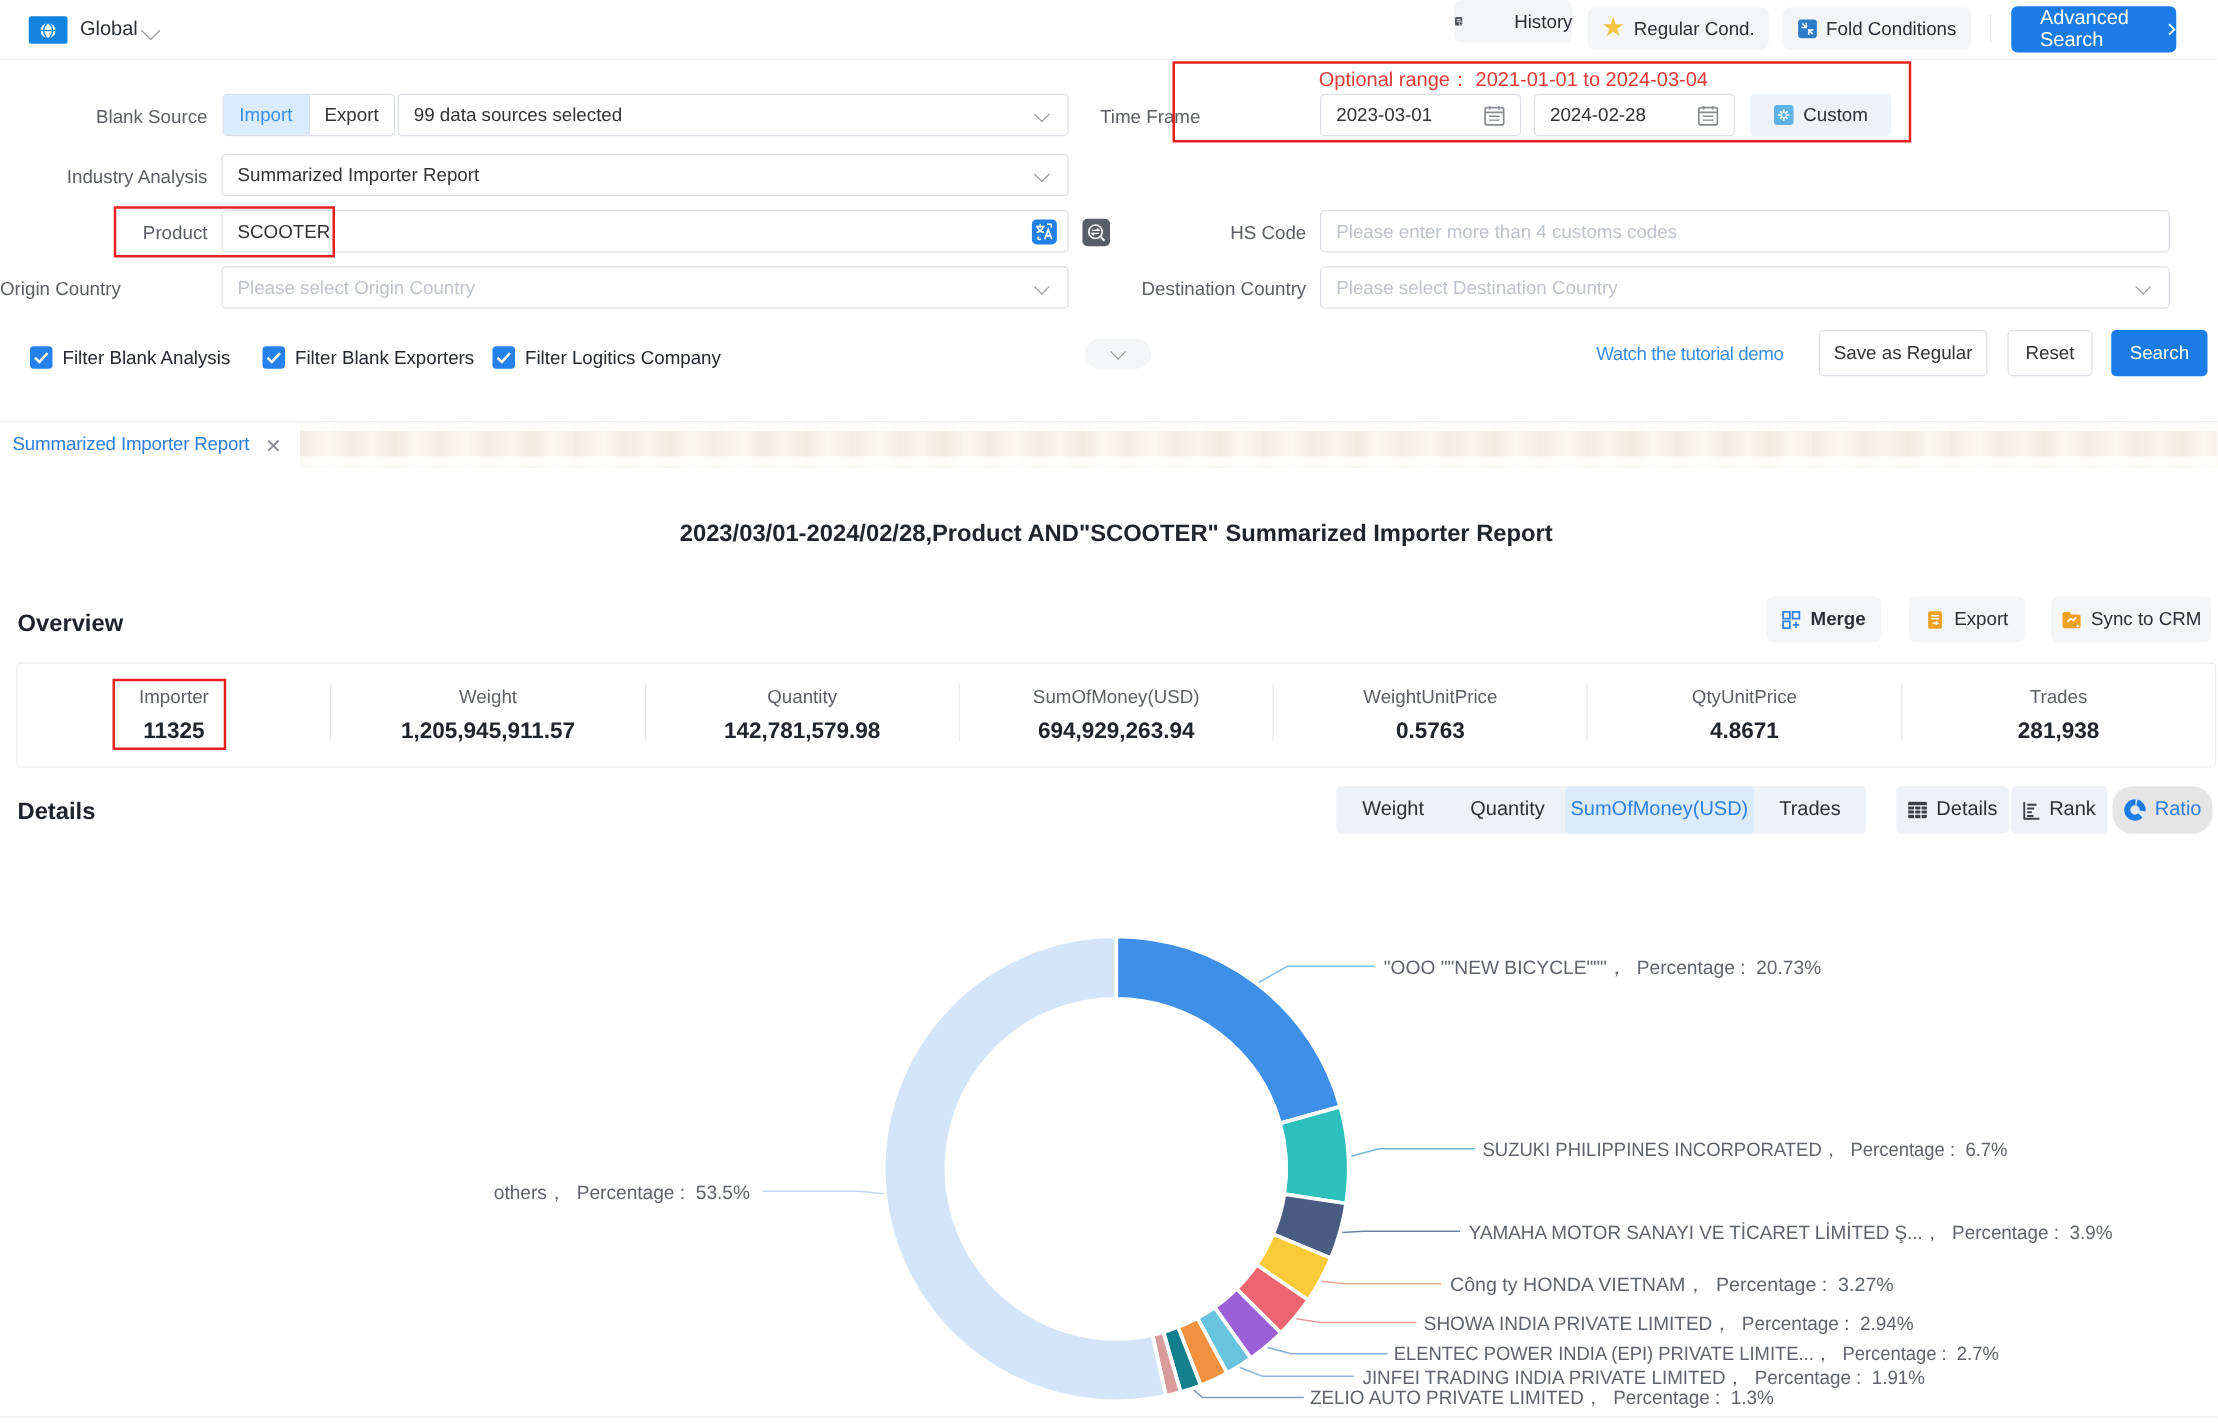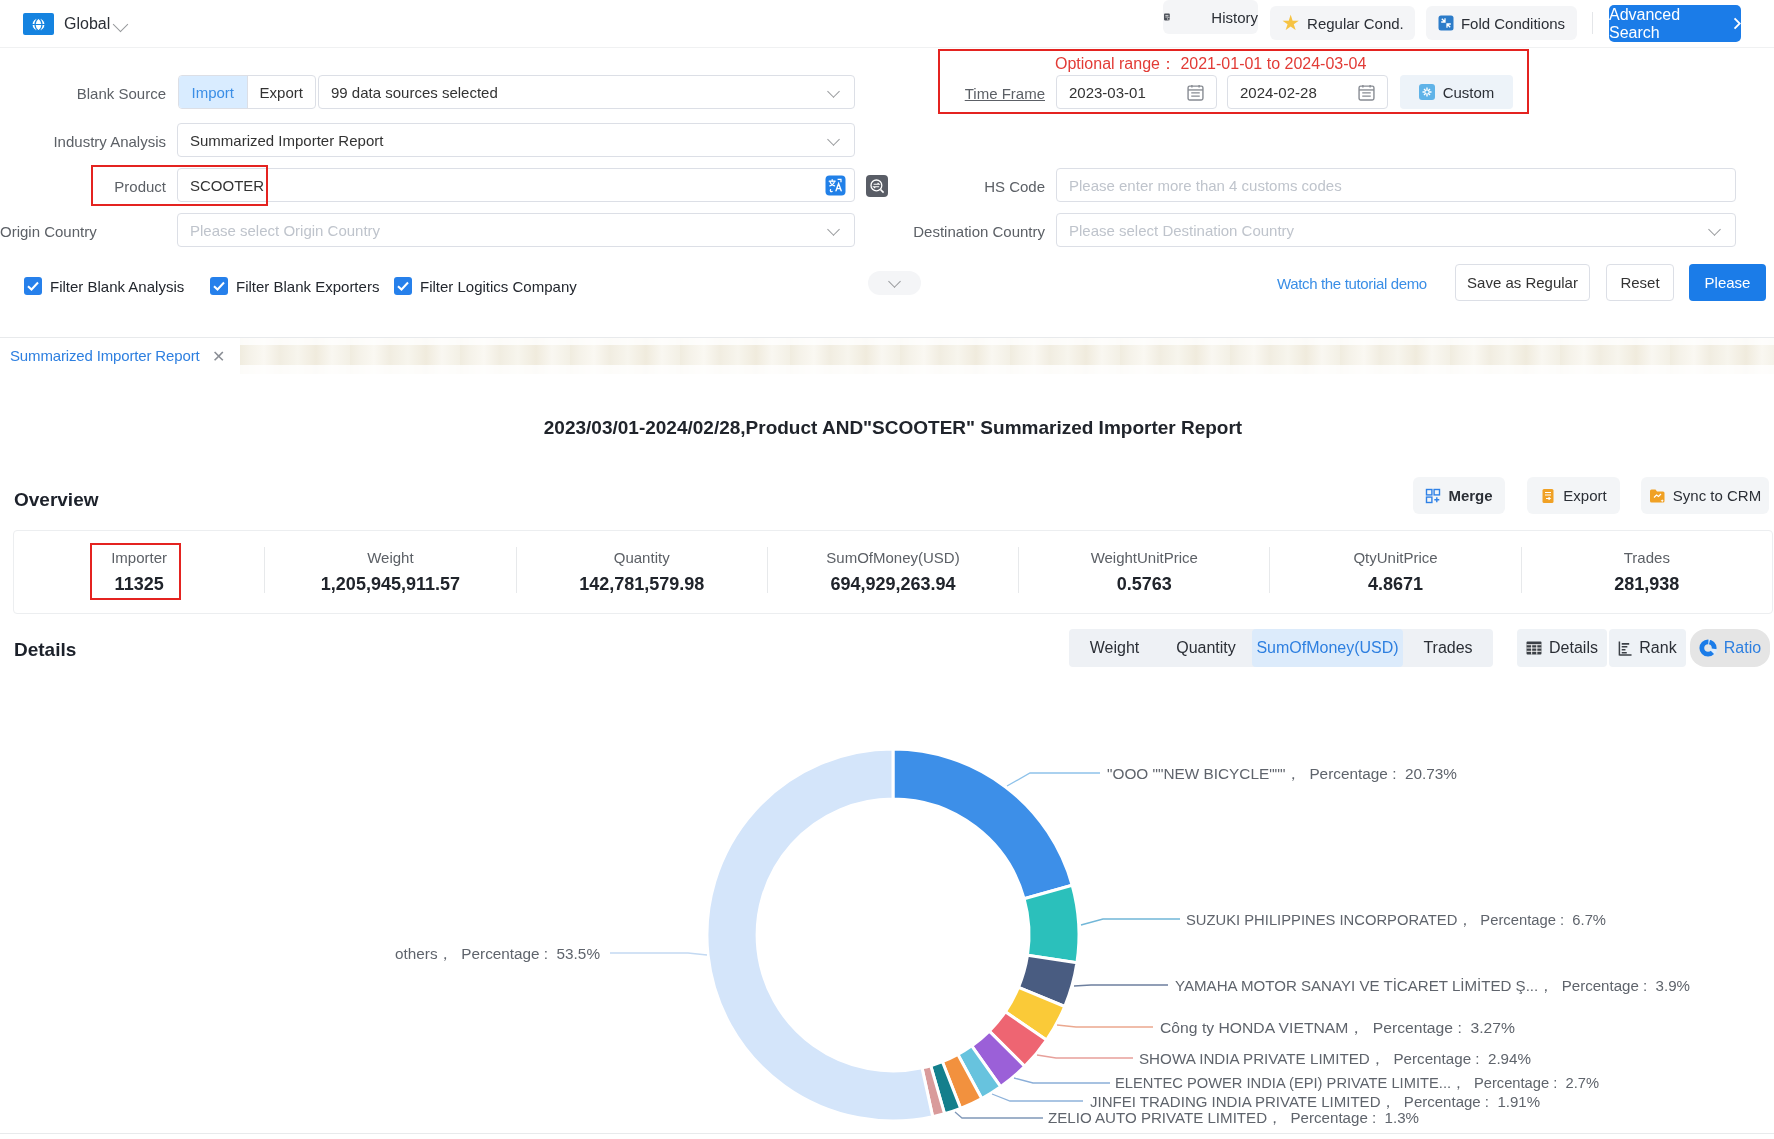--- a/index.html
+++ b/index.html
@@ -43,21 +43,21 @@
 </div>
 <div class="gbtn" style="left:1426px;top:6px;width:151px;height:34px;">
   <svg width="16" height="16" viewBox="0 0 16 16">
       <rect x="0.5" y="0.5" width="15" height="15" rx="2.5" fill="#2c7cc9"></rect>
       <path d="M3.2 7 L7 7 L7 3.2 M7 7 L3.8 3.8" stroke="#fff" stroke-width="1.3" fill="none"></path>
       <path d="M12.8 9 L9 9 L9 12.8 M9 9 L12.2 12.2" stroke="#fff" stroke-width="1.3" fill="none"></path>
     </svg>
   <span>Fold Conditions</span>
 </div>
 <div class="abs" style="left:1592px;top:12px;width:1px;height:22px;background:#e4e6e9;"></div>
-<div class="abs" style="left:1609px;top:5px;width:132px;height:37px;background:#1b7ce8;border-radius:5px;display:flex;align-items:center;justify-content:center;gap:8px;color:#fff;font-size:16px;">
+<div class="abs" style="left:1609px;top:5px;width:132px;height:37px;background:#1b7ce8;border-radius:5px;display:flex;align-items:center;justify-content:center;gap:8px;color:#fff;font-size:16px;padding-left:23px;">
   Advanced Search
   <svg width="9" height="13" viewBox="0 0 8 12">
       <path d="M1.5 1 L6.5 6 L1.5 11" stroke="#fff" stroke-width="1.8" fill="none"></path>
     </svg>
 </div>
 
 <div class="abs lbl" style="left:0;top:85px;width:166px;text-align:right;">Blank Source</div>
 <div class="abs" style="left:178px;top:75px;width:138px;height:34px;border:1px solid #dcdfe6;border-radius:4px;display:flex;overflow:hidden;background:#fff;">
   <div style="flex:1;background:#d9ecff;color:#3a8ee6;display:flex;align-items:center;justify-content:center;font-size:15px;border-right:1px solid #dcdfe6;">Import</div>
   <div style="flex:1;display:flex;align-items:center;justify-content:center;font-size:15px;color:#333;">Export</div>
@@ -86,21 +86,21 @@
       <path d="M11.6 11.6 L14.6 14.6" stroke="#fff" stroke-width="1.5"></path>
       <path d="M4.6 6.3 h5.6 l-1.6 -1.5 M10.2 8.7 h-5.6 l1.6 1.5" stroke="#fff" stroke-width="1.1" fill="none"></path>
     </svg>
 </div>
 
 <div class="abs lbl" style="left:0;top:223px;width:166px;text-align:left;">Origin Country</div>
 <div class="inp ph" style="left:177px;top:213px;width:678px;">Please select Origin Country
   <div class="chev" style="position:absolute;right:16px;top:11px;width:9px;height:9px;"></div>
 </div>
 
-<div class="abs lbl" style="left:880px;top:85px;width:165px;text-align:right;text-decoration:underline;">Time Frame</div>
+<div class="abs lbl" style="left:880px;top:85px;width:165px;">Time Frame</div>
 <div class="inp" style="left:1056px;top:75px;width:161px;">2023-03-01
   <svg style="position:absolute;right:12px;top:8px;" width="17" height="17" viewBox="0 0 16 16">
       <rect x="1" y="2" width="14" height="13" rx="1.5" stroke="#878b92" stroke-width="1.3" fill="none"></rect>
       <path d="M1 5.6 h14" stroke="#878b92" stroke-width="1.3"></path>
       <path d="M4.6 1 v2.4 M11.4 1 v2.4" stroke="#878b92" stroke-width="1.3"></path>
       <path d="M4 8.4 h8 M4 11.4 h8" stroke="#878b92" stroke-width="1.1"></path>
     </svg>
 </div>
 <div class="inp" style="left:1227px;top:75px;width:161px;">2024-02-28
   <svg style="position:absolute;right:12px;top:8px;" width="17" height="17" viewBox="0 0 16 16">
@@ -141,21 +141,21 @@
     </svg></div>
 <div class="abs" style="left:420px;top:278px;font-size:15px;color:#23272e;">Filter Logitics Company</div>
 
 <div class="abs" style="left:868px;top:271px;width:53px;height:24px;background:#f4f5f7;border-radius:12px;display:flex;align-items:center;justify-content:center;">
   <div class="chev" style="width:9px;height:9px;margin-top:-4px;"></div>
 </div>
 
 <div class="abs" style="left:1277px;top:275px;font-size:15px;letter-spacing:-0.35px;color:#3a8ee6;">Watch the tutorial demo</div>
 <div class="wbtn" style="left:1455px;top:264px;width:135px;height:37px;">Save as Regular</div>
 <div class="wbtn" style="left:1606px;top:264px;width:68px;height:37px;">Reset</div>
-<div class="abs" style="left:1689px;top:264px;width:77px;height:37px;background:#1b7ce8;border-radius:4px;display:flex;align-items:center;justify-content:center;font-size:15px;color:#fff;">Please</div>
+<div class="abs" style="left:1689px;top:264px;width:77px;height:37px;background:#1b7ce8;border-radius:4px;display:flex;align-items:center;justify-content:center;font-size:15px;color:#fff;">Search</div>
 
 <div class="redbox" style="left:938px;top:49px;width:591px;height:65px;"></div>
 <div class="redbox" style="left:91px;top:165px;width:177px;height:41px;"></div>
 
 <div class="abs" style="left:0;top:337px;width:1774px;height:37px;background:#faf9f4;border-top:1px solid #e8eaec;"></div>
 <div class="abs" style="left:240px;top:338px;width:1534px;height:36px;background:repeating-linear-gradient(90deg,#f0ecdf 0px,#f5f2e9 10px,#faf8f2 24px,#f1ede1 40px,#f7f5ed 58px,#f0ebdd 76px,#f9f7f1 92px,#f3f0e5 110px);"></div>
 <div class="abs" style="left:240px;top:338px;width:1534px;height:7px;background:rgba(255,255,255,0.8);"></div>
 <div class="abs" style="left:240px;top:365px;width:1534px;height:9px;background:rgba(255,255,255,0.8);"></div>
 <div class="abs" style="left:0;top:338px;width:240px;height:36px;background:#fff;"></div>
 <div class="abs" style="left:10px;top:347px;font-size:15px;letter-spacing:-0.15px;color:#2d7fe0;">Summarized Importer Report</div>

